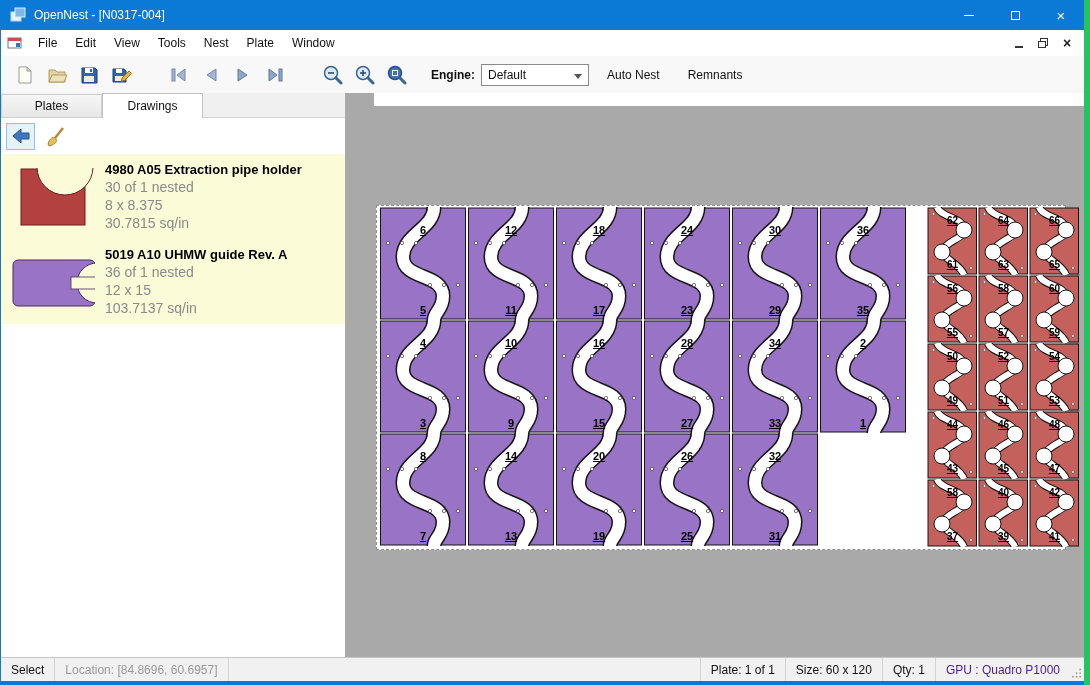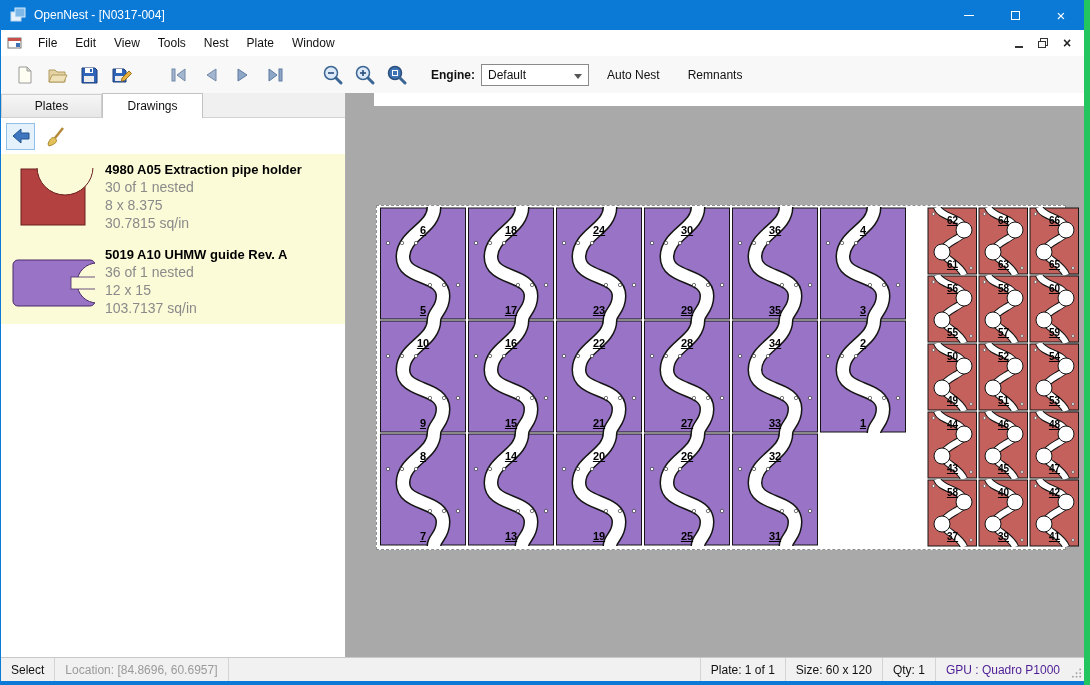--- a/index.html
+++ b/index.html
@@ -308,20 +308,33 @@
        <rect x="1.5" y="1" width="85" height="111" fill="#9873c6" stroke="#151515"></rect>
        <path d="M55,0 C55,22 24,27 24,50 C24,73 64,66 64,89 C64,103 55,105 55,113" fill="none" stroke="#151515" stroke-width="15"></path>
        <path d="M55,0 C55,22 24,27 24,50 C24,73 64,66 64,89 C64,103 55,105 55,113" fill="none" stroke="#ffffff" stroke-width="12"></path>
        <circle cx="9" cy="36" r="1.7" fill="#fff" stroke="#222" stroke-width="0.6"></circle>
                 <circle cx="23" cy="36" r="1.7" fill="#fff" stroke="#222" stroke-width="0.6"></circle>
                 <circle cx="37" cy="36" r="1.7" fill="#fff" stroke="#222" stroke-width="0.6"></circle>
                 <circle cx="51" cy="78" r="1.7" fill="#fff" stroke="#222" stroke-width="0.6"></circle>
                 <circle cx="65" cy="78" r="1.7" fill="#fff" stroke="#222" stroke-width="0.6"></circle>
                 <circle cx="79" cy="78" r="1.7" fill="#fff" stroke="#222" stroke-width="0.6"></circle>
      </svg>
+     <span class="pn t">12</span>
+     <span class="pn b">11</span></div>
+            <div class="pcell"><svg width="88" height="113" viewBox="0 0 88 113">
+       <rect x="1.5" y="1" width="85" height="111" fill="#9873c6" stroke="#151515"></rect>
+       <path d="M55,0 C55,22 24,27 24,50 C24,73 64,66 64,89 C64,103 55,105 55,113" fill="none" stroke="#151515" stroke-width="15"></path>
+       <path d="M55,0 C55,22 24,27 24,50 C24,73 64,66 64,89 C64,103 55,105 55,113" fill="none" stroke="#ffffff" stroke-width="12"></path>
+       <circle cx="9" cy="36" r="1.7" fill="#fff" stroke="#222" stroke-width="0.6"></circle>
+                <circle cx="23" cy="36" r="1.7" fill="#fff" stroke="#222" stroke-width="0.6"></circle>
+                <circle cx="37" cy="36" r="1.7" fill="#fff" stroke="#222" stroke-width="0.6"></circle>
+                <circle cx="51" cy="78" r="1.7" fill="#fff" stroke="#222" stroke-width="0.6"></circle>
+                <circle cx="65" cy="78" r="1.7" fill="#fff" stroke="#222" stroke-width="0.6"></circle>
+                <circle cx="79" cy="78" r="1.7" fill="#fff" stroke="#222" stroke-width="0.6"></circle>
+     </svg>
      <span class="pn t">18</span>
      <span class="pn b">17</span></div>
             <div class="pcell"><svg width="88" height="113" viewBox="0 0 88 113">
        <rect x="1.5" y="1" width="85" height="111" fill="#9873c6" stroke="#151515"></rect>
        <path d="M55,0 C55,22 24,27 24,50 C24,73 64,66 64,89 C64,103 55,105 55,113" fill="none" stroke="#151515" stroke-width="15"></path>
        <path d="M55,0 C55,22 24,27 24,50 C24,73 64,66 64,89 C64,103 55,105 55,113" fill="none" stroke="#ffffff" stroke-width="12"></path>
        <circle cx="9" cy="36" r="1.7" fill="#fff" stroke="#222" stroke-width="0.6"></circle>
                 <circle cx="23" cy="36" r="1.7" fill="#fff" stroke="#222" stroke-width="0.6"></circle>
                 <circle cx="37" cy="36" r="1.7" fill="#fff" stroke="#222" stroke-width="0.6"></circle>
                 <circle cx="51" cy="78" r="1.7" fill="#fff" stroke="#222" stroke-width="0.6"></circle>
@@ -388,33 +401,20 @@
        <path d="M55,0 C55,22 24,27 24,50 C24,73 64,66 64,89 C64,103 55,105 55,113" fill="none" stroke="#ffffff" stroke-width="12"></path>
        <circle cx="9" cy="36" r="1.7" fill="#fff" stroke="#222" stroke-width="0.6"></circle>
                 <circle cx="23" cy="36" r="1.7" fill="#fff" stroke="#222" stroke-width="0.6"></circle>
                 <circle cx="37" cy="36" r="1.7" fill="#fff" stroke="#222" stroke-width="0.6"></circle>
                 <circle cx="51" cy="78" r="1.7" fill="#fff" stroke="#222" stroke-width="0.6"></circle>
                 <circle cx="65" cy="78" r="1.7" fill="#fff" stroke="#222" stroke-width="0.6"></circle>
                 <circle cx="79" cy="78" r="1.7" fill="#fff" stroke="#222" stroke-width="0.6"></circle>
      </svg>
      <span class="pn t">16</span>
      <span class="pn b">15</span></div>
-            <div class="pcell"><svg width="88" height="113" viewBox="0 0 88 113">
-       <rect x="1.5" y="1" width="85" height="111" fill="#9873c6" stroke="#151515"></rect>
-       <path d="M55,0 C55,22 24,27 24,50 C24,73 64,66 64,89 C64,103 55,105 55,113" fill="none" stroke="#151515" stroke-width="15"></path>
-       <path d="M55,0 C55,22 24,27 24,50 C24,73 64,66 64,89 C64,103 55,105 55,113" fill="none" stroke="#ffffff" stroke-width="12"></path>
-       <circle cx="9" cy="36" r="1.7" fill="#fff" stroke="#222" stroke-width="0.6"></circle>
-                <circle cx="23" cy="36" r="1.7" fill="#fff" stroke="#222" stroke-width="0.6"></circle>
-                <circle cx="37" cy="36" r="1.7" fill="#fff" stroke="#222" stroke-width="0.6"></circle>
-                <circle cx="51" cy="78" r="1.7" fill="#fff" stroke="#222" stroke-width="0.6"></circle>
-                <circle cx="65" cy="78" r="1.7" fill="#fff" stroke="#222" stroke-width="0.6"></circle>
-                <circle cx="79" cy="78" r="1.7" fill="#fff" stroke="#222" stroke-width="0.6"></circle>
-     </svg>
-     <span class="pn t">22</span>
-     <span class="pn b">21</span></div>
             <div class="pcell"><svg width="88" height="113" viewBox="0 0 88 113">
        <rect x="1.5" y="1" width="85" height="111" fill="#9873c6" stroke="#151515"></rect>
        <path d="M55,0 C55,22 24,27 24,50 C24,73 64,66 64,89 C64,103 55,105 55,113" fill="none" stroke="#151515" stroke-width="15"></path>
        <path d="M55,0 C55,22 24,27 24,50 C24,73 64,66 64,89 C64,103 55,105 55,113" fill="none" stroke="#ffffff" stroke-width="12"></path>
        <circle cx="9" cy="36" r="1.7" fill="#fff" stroke="#222" stroke-width="0.6"></circle>
                 <circle cx="23" cy="36" r="1.7" fill="#fff" stroke="#222" stroke-width="0.6"></circle>
                 <circle cx="37" cy="36" r="1.7" fill="#fff" stroke="#222" stroke-width="0.6"></circle>
                 <circle cx="51" cy="78" r="1.7" fill="#fff" stroke="#222" stroke-width="0.6"></circle>
                 <circle cx="65" cy="78" r="1.7" fill="#fff" stroke="#222" stroke-width="0.6"></circle>
                 <circle cx="79" cy="78" r="1.7" fill="#fff" stroke="#222" stroke-width="0.6"></circle>

